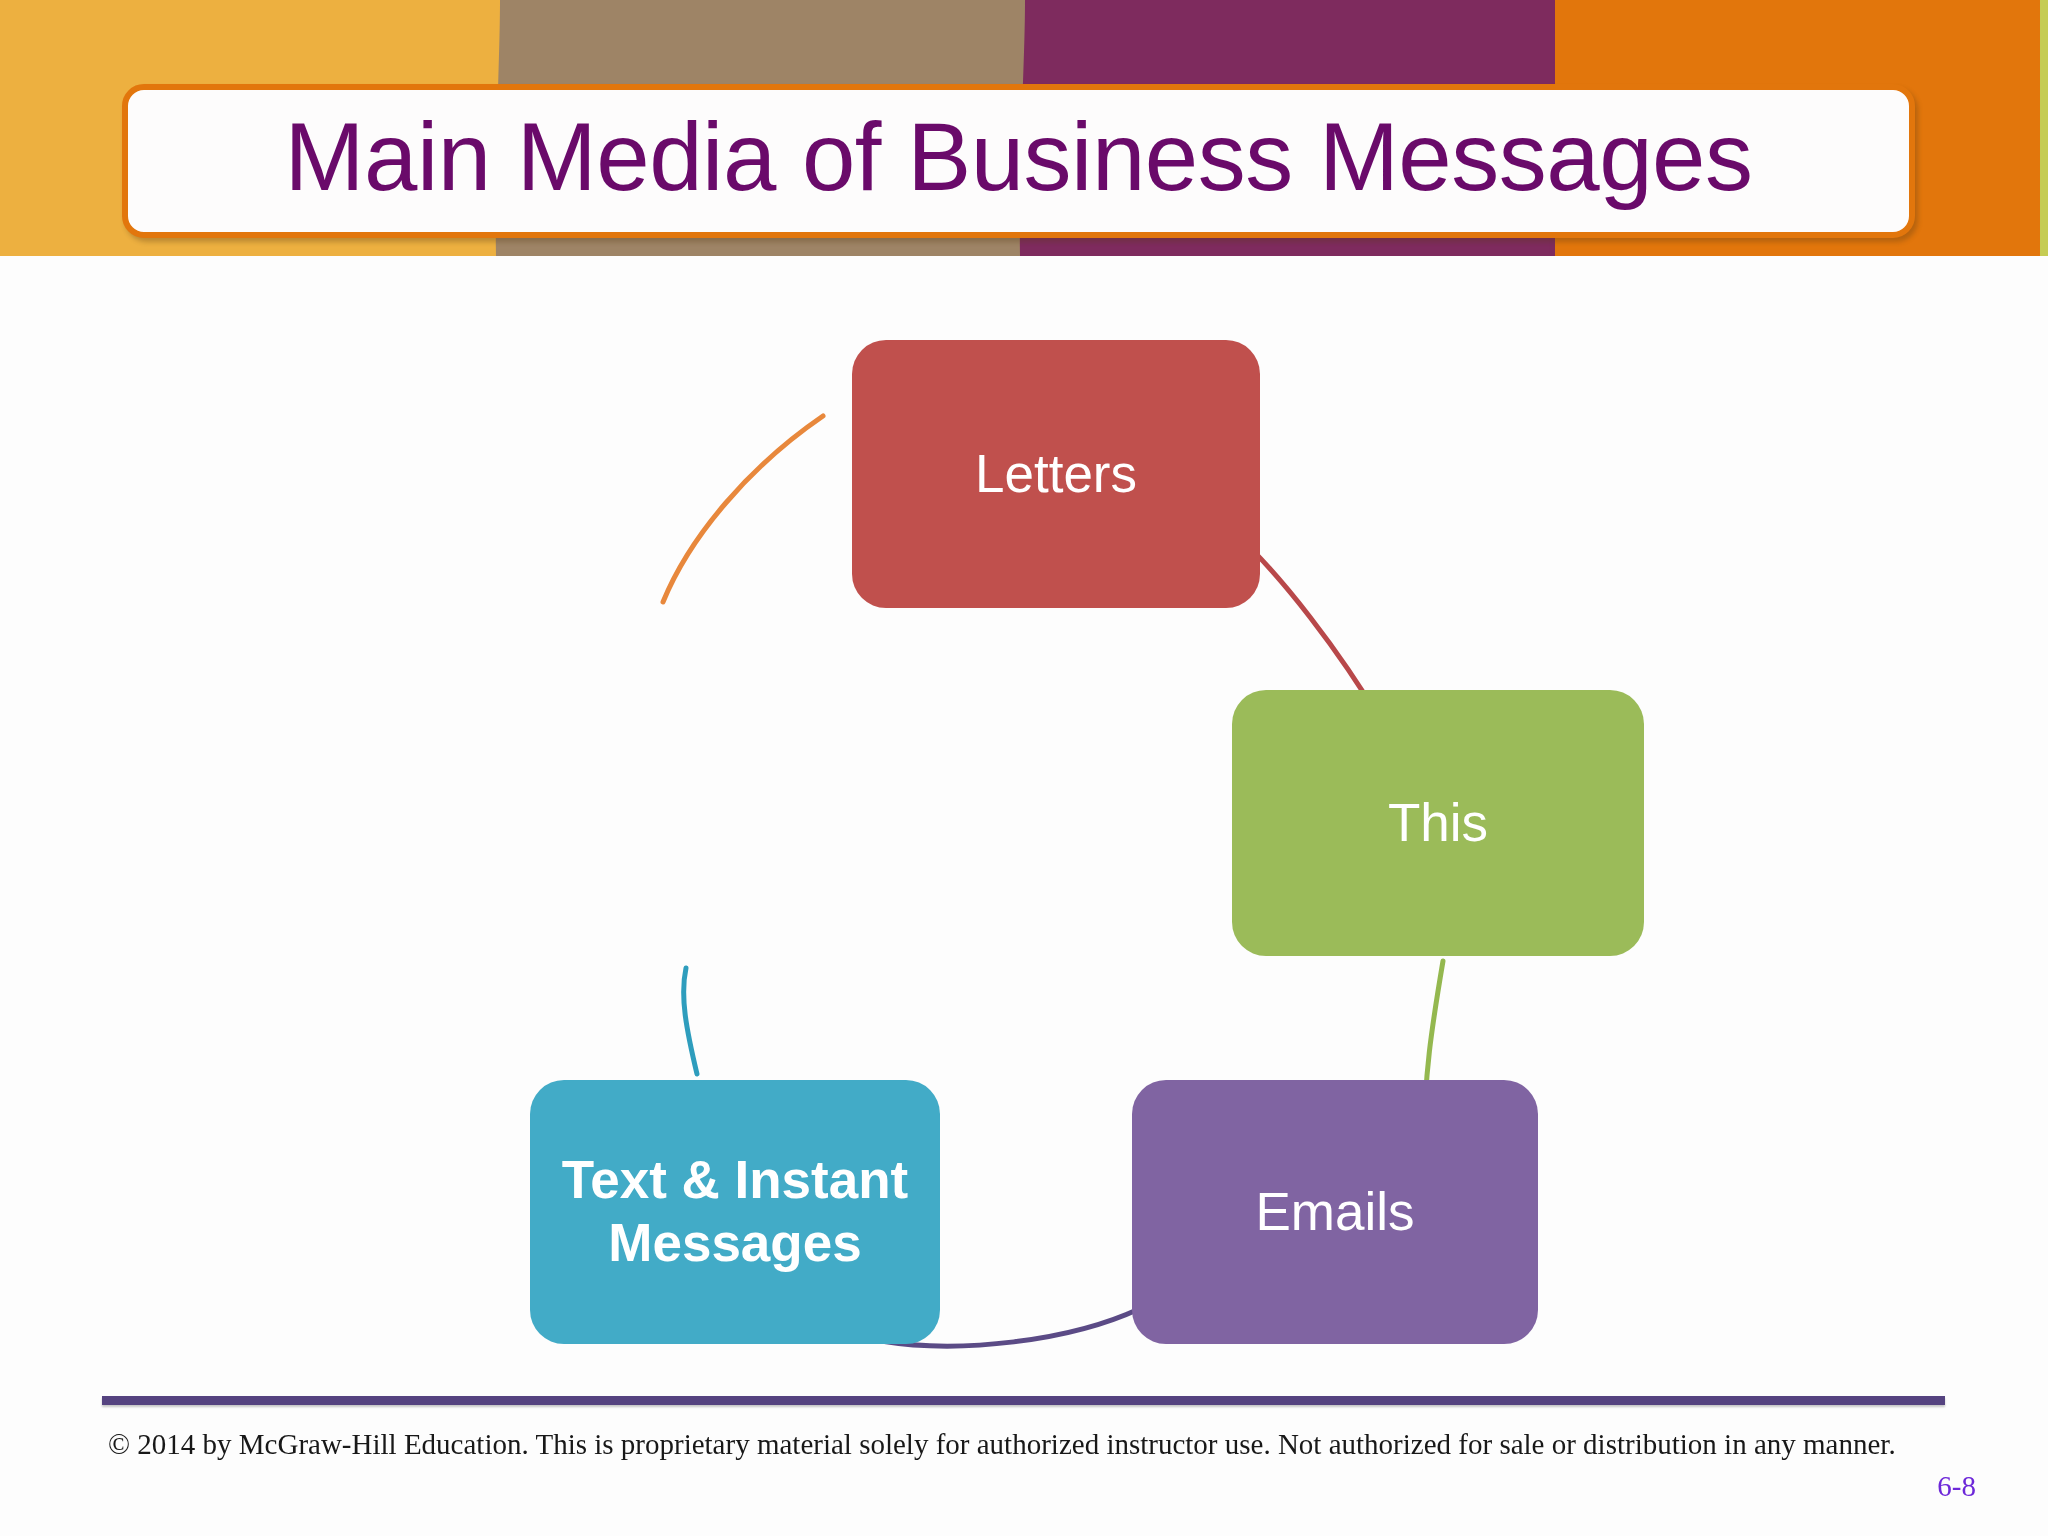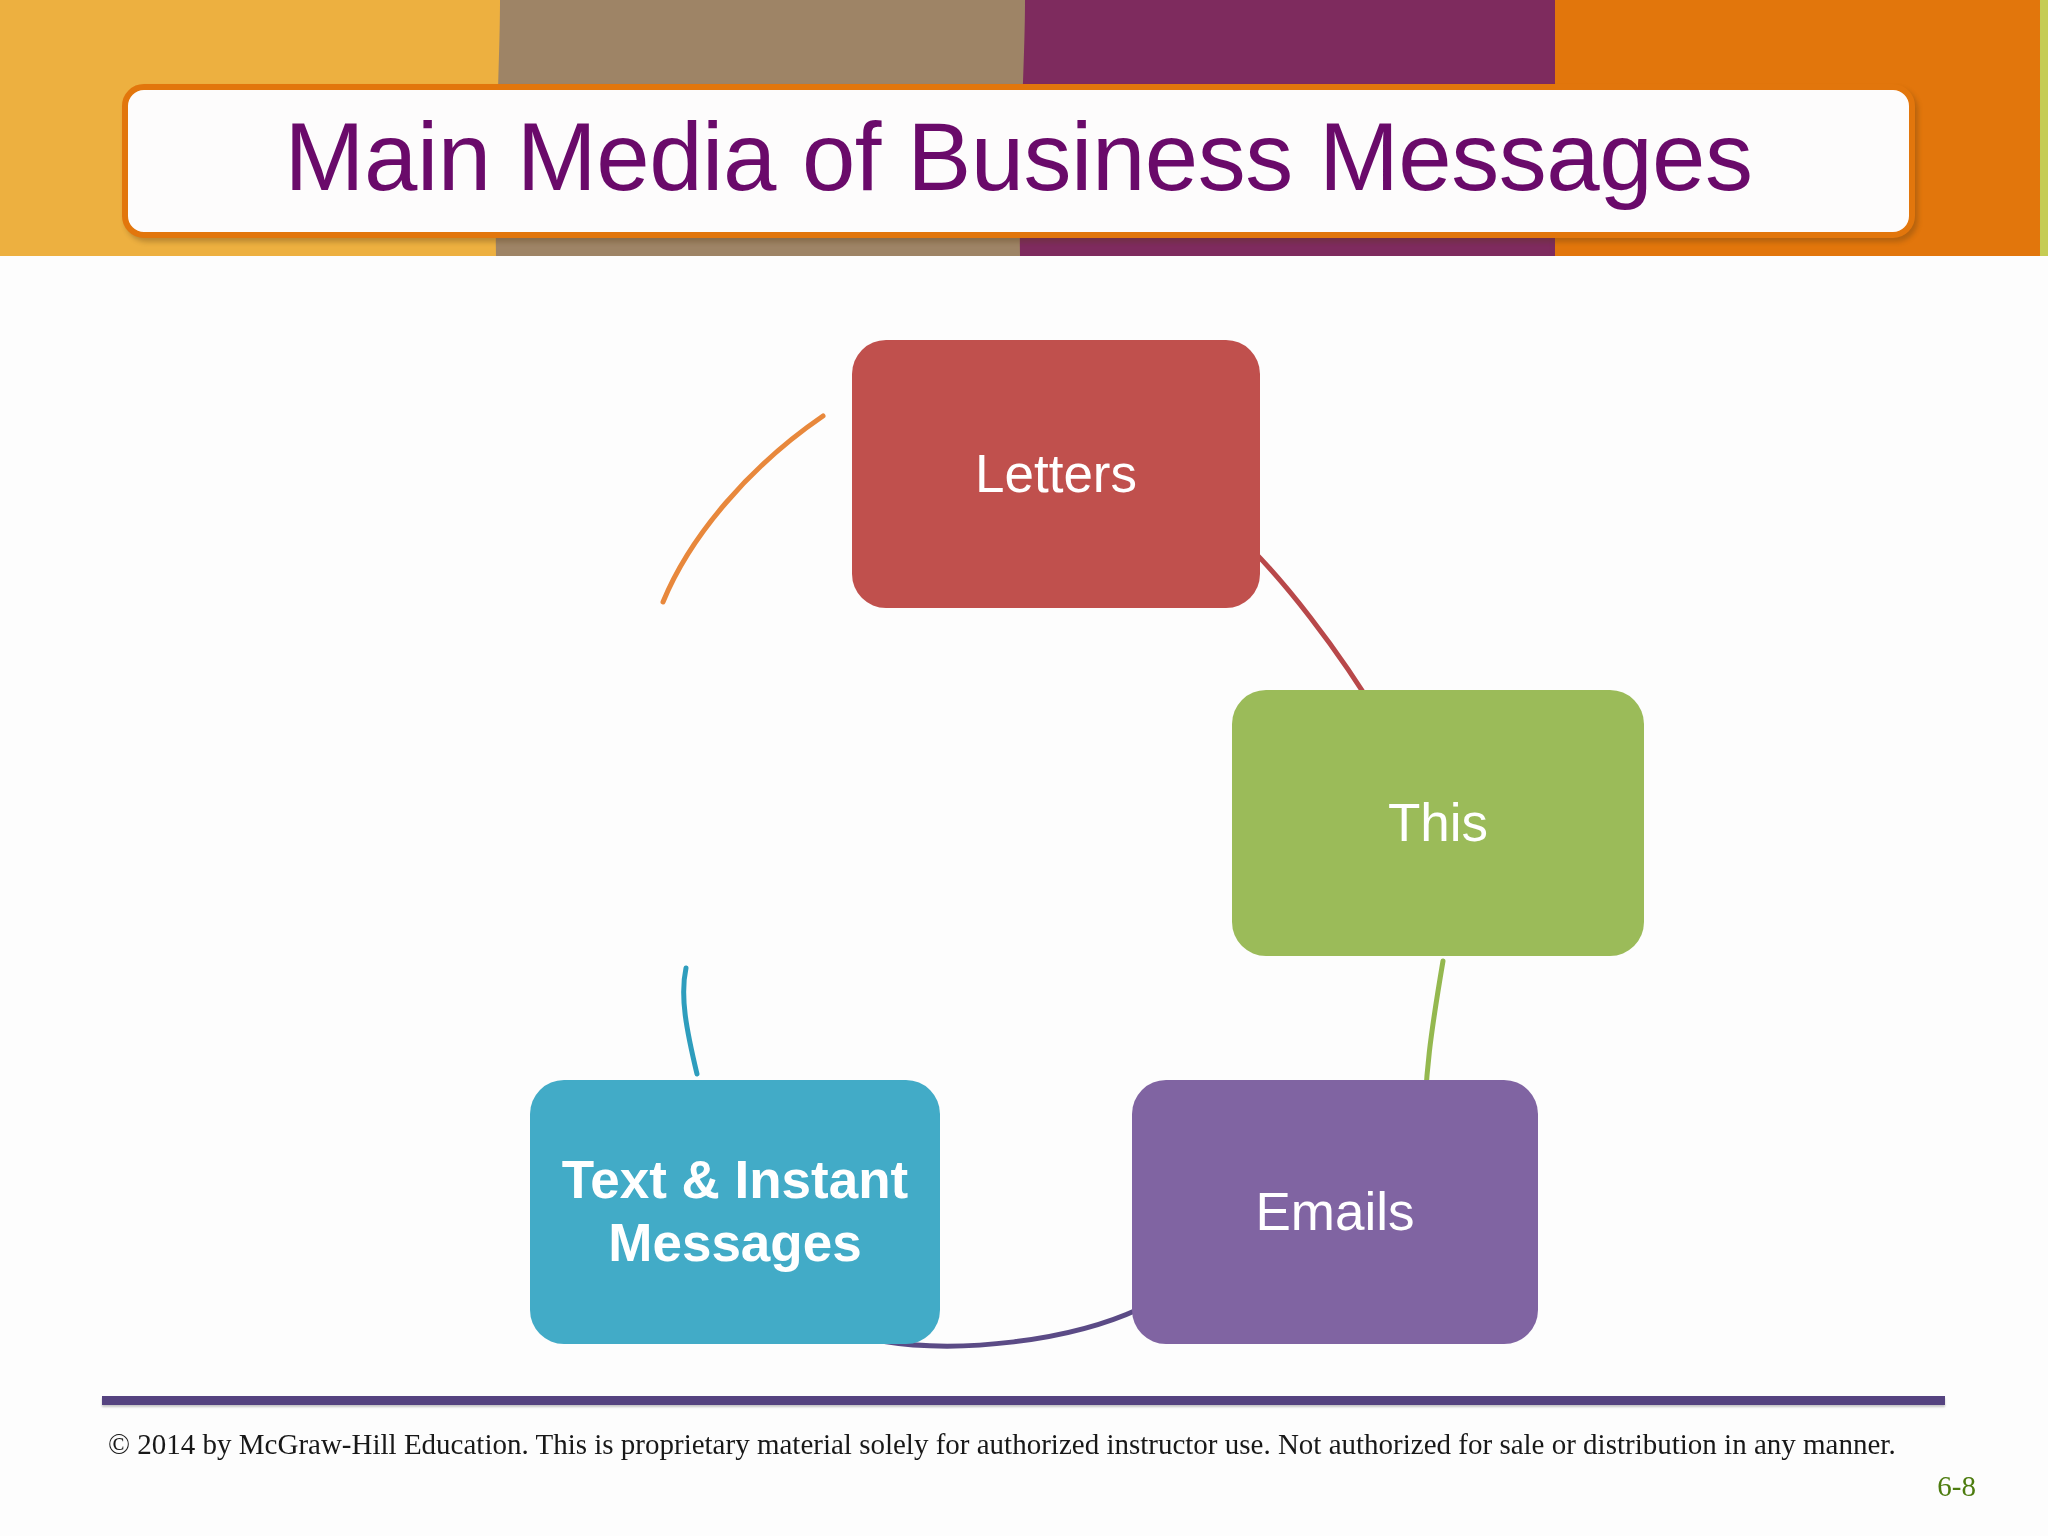--- a/index.html
+++ b/index.html
@@ -109,21 +109,21 @@
     line-height: 1.42;
     color: #181818;
   }
   .footer-line { display: block; white-space: nowrap; }
   .page-num {
     position: absolute;
     right: 72px;
     top: 1470px;
     font-family: "Liberation Serif", serif;
     font-size: 29px;
-    color: #4d7c0f;
+    color: #6d28d9;
   }
 </style>
 </head>
 <body>
 
 <div id="slide">
 
   <div class="band-wrap">
     <svg class="band-svg" width="2048" height="256" viewBox="0 0 2048 256" xmlns="http://www.w3.org/2000/svg">
       <rect x="0" y="0" width="2048" height="256" fill="#E2760C"></rect>

